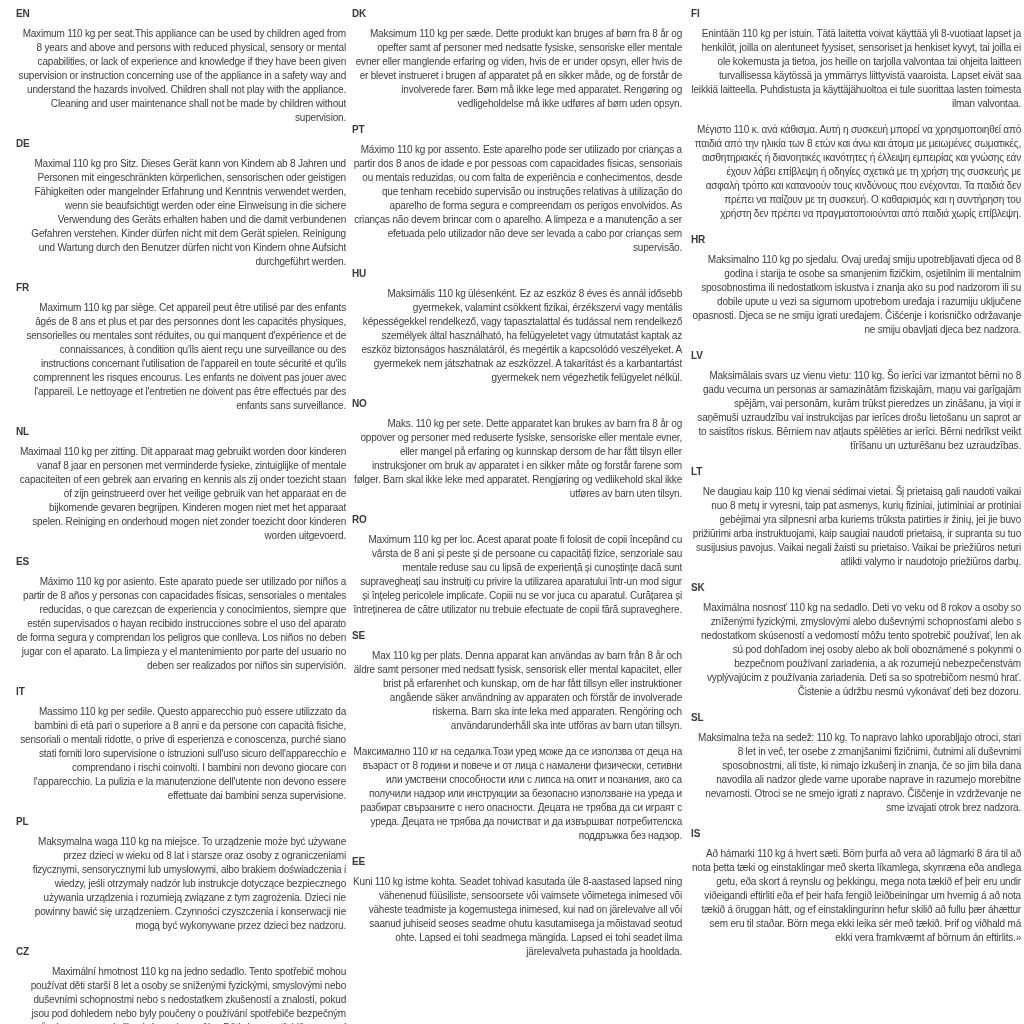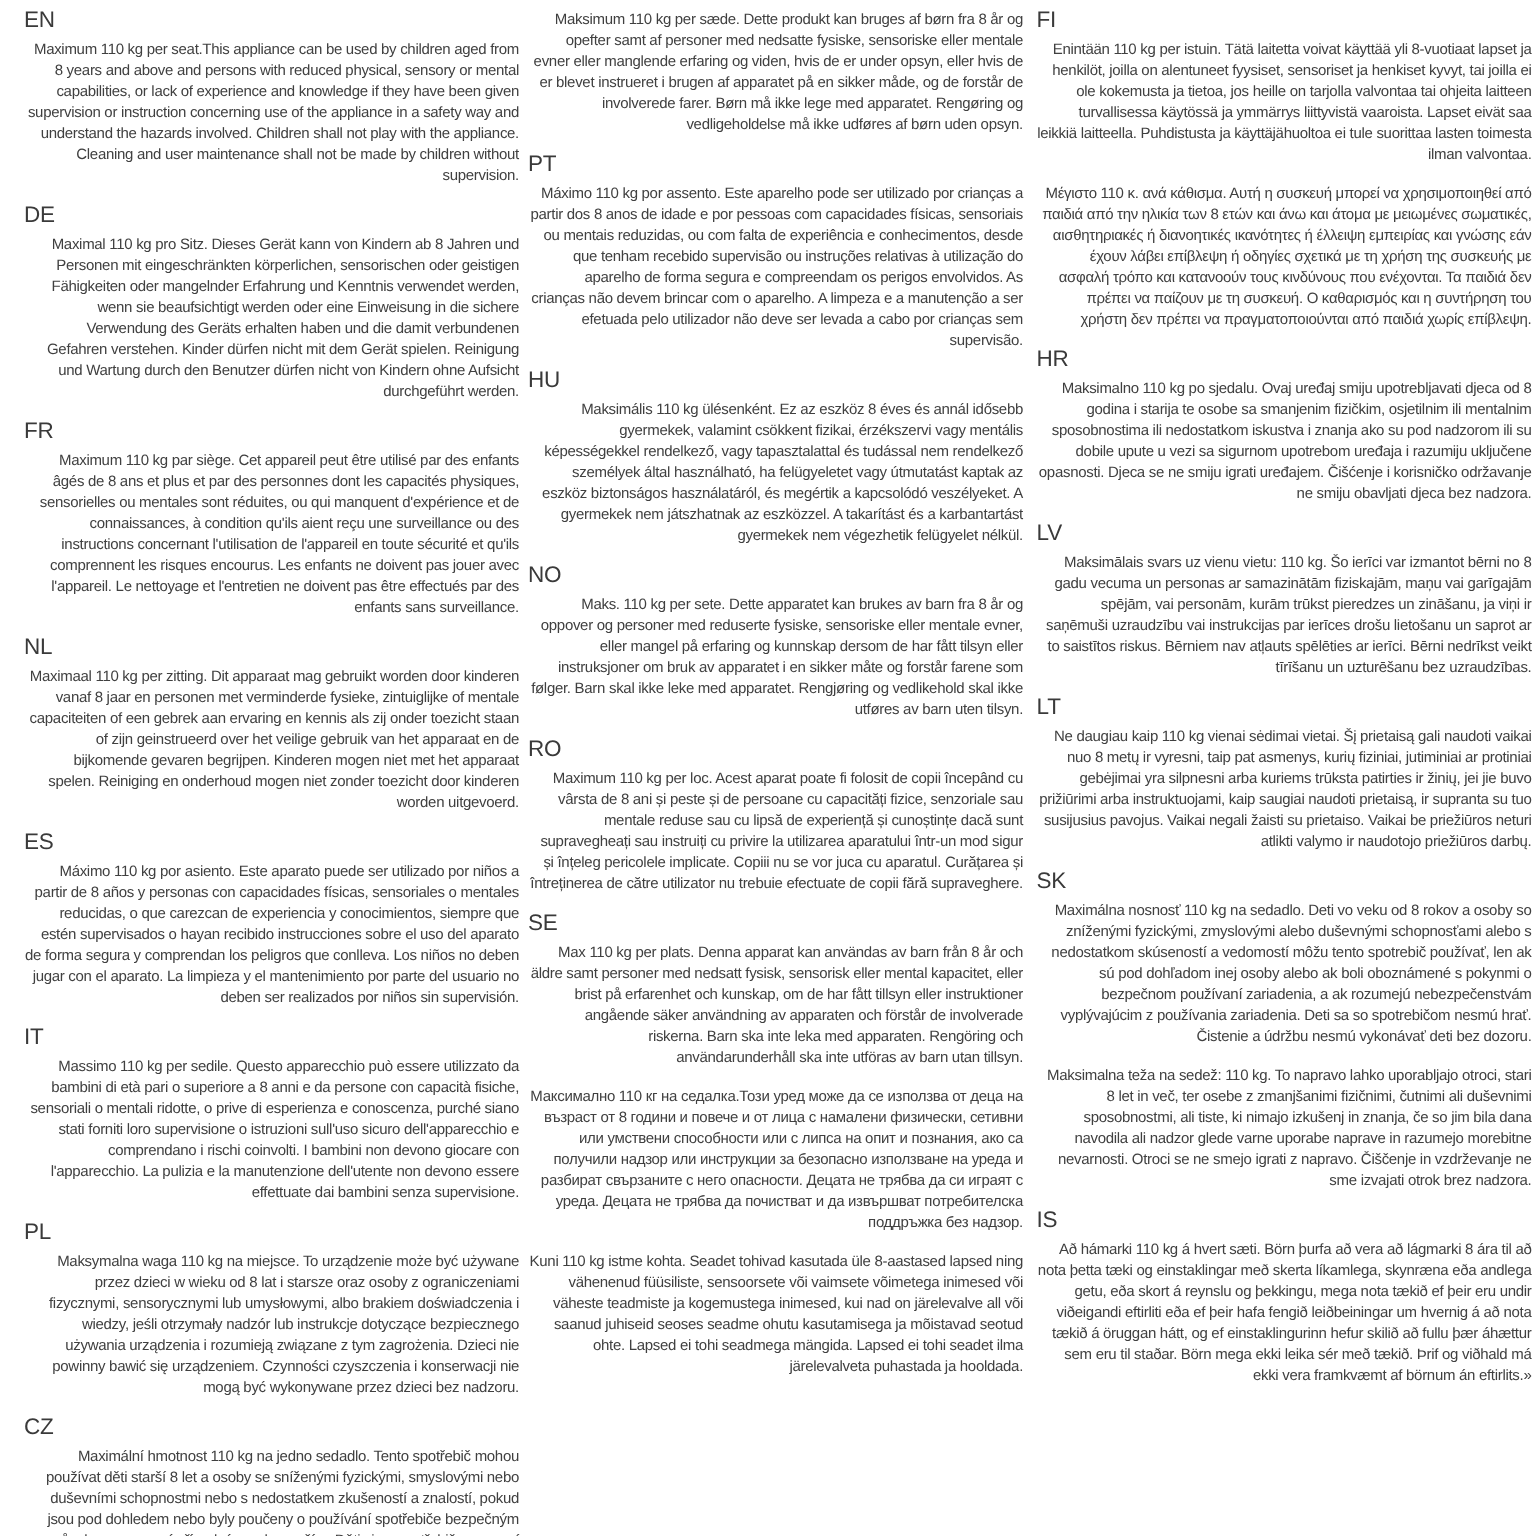--- a/index.html
+++ b/index.html
@@ -24,26 +24,26 @@
     top: 7px;
     width: 330px;
   }
   .col-1 { left: 16px; }
   .col-2 { left: 352px; }
   .col-3 { left: 691px; }
   .lang-section {
     margin-bottom: 12px;
   }
   .lang-code {
-    font-size: 15px;
+    font-size: 10px;
     line-height: 14px;
     color: #3a3a3a;
     letter-spacing: -0.1px;
     margin-bottom: 6px;
-    font-weight: normal;
+    font-weight: bold;
   }
   .lang-text {
     font-size: 10px;
     line-height: 14px;
     color: #404040;
     letter-spacing: -0.2px;
     text-align: right;
     word-spacing: 0px;
   }
 </style>
@@ -80,20 +80,21 @@
         <div class="lang-code">PL</div>
         <div class="lang-text">Maksymalna waga 110 kg na miejsce. To urządzenie może być używane przez dzieci w wieku od 8 lat i starsze oraz osoby z ograniczeniami fizycznymi, sensorycznymi lub umysłowymi, albo brakiem doświadczenia i wiedzy, jeśli otrzymały nadzór lub instrukcje dotyczące bezpiecznego używania urządzenia i rozumieją związane z tym zagrożenia. Dzieci nie powinny bawić się urządzeniem. Czynności czyszczenia i konserwacji nie mogą być wykonywane przez dzieci bez nadzoru.</div>
       </div>
       <div class="lang-section">
         <div class="lang-code">CZ</div>
         <div class="lang-text">Maximální hmotnost 110 kg na jedno sedadlo. Tento spotřebič mohou používat děti starší 8 let a osoby se sníženými fyzickými, smyslovými nebo duševními schopnostmi nebo s nedostatkem zkušeností a znalostí, pokud jsou pod dohledem nebo byly poučeny o používání spotřebiče bezpečným způsobem a rozumí případným nebezpečím. Děti si se spotřebičem nesmí hrát. Čištění a uživatelskou údržbu nesmí provádět děti bez dozoru.</div>
       </div>
     </div>
   <div class="col col-2">
       <div class="lang-section">
+        <div class="lang-code">DK</div>
         <div class="lang-text">Maksimum 110 kg per sæde. Dette produkt kan bruges af børn fra 8 år og opefter samt af personer med nedsatte fysiske, sensoriske eller mentale evner eller manglende erfaring og viden, hvis de er under opsyn, eller hvis de er blevet instrueret i brugen af apparatet på en sikker måde, og de forstår de involverede farer. Børn må ikke lege med apparatet. Rengøring og vedligeholdelse må ikke udføres af børn uden opsyn.</div>
       </div>
       <div class="lang-section">
         <div class="lang-code">PT</div>
         <div class="lang-text">Máximo 110 kg por assento. Este aparelho pode ser utilizado por crianças a partir dos 8 anos de idade e por pessoas com capacidades físicas, sensoriais ou mentais reduzidas, ou com falta de experiência e conhecimentos, desde que tenham recebido supervisão ou instruções relativas à utilização do aparelho de forma segura e compreendam os perigos envolvidos. As crianças não devem brincar com o aparelho. A limpeza e a manutenção a ser efetuada pelo utilizador não deve ser levada a cabo por crianças sem supervisão.</div>
       </div>
       <div class="lang-section">
         <div class="lang-code">HU</div>
         <div class="lang-text">Maksimális 110 kg ülésenként. Ez az eszköz 8 éves és annál idősebb gyermekek, valamint csökkent fizikai, érzékszervi vagy mentális képességekkel rendelkező, vagy tapasztalattal és tudással nem rendelkező személyek által használható, ha felügyeletet vagy útmutatást kaptak az eszköz biztonságos használatáról, és megértik a kapcsolódó veszélyeket. A gyermekek nem játszhatnak az eszközzel. A takarítást és a karbantartást gyermekek nem végezhetik felügyelet nélkül.</div>
       </div>
@@ -106,20 +107,21 @@
         <div class="lang-text">Maximum 110 kg per loc. Acest aparat poate fi folosit de copii începând cu vârsta de 8 ani și peste și de persoane cu capacități fizice, senzoriale sau mentale reduse sau cu lipsă de experiență și cunoștințe dacă sunt supravegheați sau instruiți cu privire la utilizarea aparatului într-un mod sigur și înțeleg pericolele implicate. Copiii nu se vor juca cu aparatul. Curățarea și întreținerea de către utilizator nu trebuie efectuate de copii fără supraveghere.</div>
       </div>
       <div class="lang-section">
         <div class="lang-code">SE</div>
         <div class="lang-text">Max 110 kg per plats. Denna apparat kan användas av barn från 8 år och äldre samt personer med nedsatt fysisk, sensorisk eller mental kapacitet, eller brist på erfarenhet och kunskap, om de har fått tillsyn eller instruktioner angående säker användning av apparaten och förstår de involverade riskerna. Barn ska inte leka med apparaten. Rengöring och användarunderhåll ska inte utföras av barn utan tillsyn.</div>
       </div>
       <div class="lang-section">
         <div class="lang-text">Максимално 110 кг на седалка.Този уред може да се използва от деца на възраст от 8 години и повече и от лица с намалени физически, сетивни или умствени способности или с липса на опит и познания, ако са получили надзор или инструкции за безопасно използване на уреда и разбират свързаните с него опасности. Децата не трябва да си играят с уреда. Децата не трябва да почистват и да извършват потребителска поддръжка без надзор.</div>
       </div>
       <div class="lang-section">
+        <div class="lang-code">EE</div>
         <div class="lang-text">Kuni 110 kg istme kohta. Seadet tohivad kasutada üle 8-aastased lapsed ning vähenenud füüsiliste, sensoorsete või vaimsete võimetega inimesed või väheste teadmiste ja kogemustega inimesed, kui nad on järelevalve all või saanud juhiseid seoses seadme ohutu kasutamisega ja mõistavad seotud ohte. Lapsed ei tohi seadmega mängida. Lapsed ei tohi seadet ilma järelevalveta puhastada ja hooldada.</div>
       </div>
     </div>
   <div class="col col-3">
       <div class="lang-section">
         <div class="lang-code">FI</div>
         <div class="lang-text">Enintään 110 kg per istuin. Tätä laitetta voivat käyttää yli 8-vuotiaat lapset ja henkilöt, joilla on alentuneet fyysiset, sensoriset ja henkiset kyvyt, tai joilla ei ole kokemusta ja tietoa, jos heille on tarjolla valvontaa tai ohjeita laitteen turvallisessa käytössä ja ymmärrys liittyvistä vaaroista. Lapset eivät saa leikkiä laitteella. Puhdistusta ja käyttäjähuoltoa ei tule suorittaa lasten toimesta ilman valvontaa.</div>
       </div>
       <div class="lang-section">
         <div class="lang-text">Μέγιστο 110 κ. ανά κάθισμα. Αυτή η συσκευή μπορεί να χρησιμοποιηθεί από παιδιά από την ηλικία των 8 ετών και άνω και άτομα με μειωμένες σωματικές, αισθητηριακές ή διανοητικές ικανότητες ή έλλειψη εμπειρίας και γνώσης εάν έχουν λάβει επίβλεψη ή οδηγίες σχετικά με τη χρήση της συσκευής με ασφαλή τρόπο και κατανοούν τους κινδύνους που ενέχονται. Τα παιδιά δεν πρέπει να παίζουν με τη συσκευή. Ο καθαρισμός και η συντήρηση του χρήστη δεν πρέπει να πραγματοποιούνται από παιδιά χωρίς επίβλεψη.</div>
@@ -134,20 +136,21 @@
       </div>
       <div class="lang-section">
         <div class="lang-code">LT</div>
         <div class="lang-text">Ne daugiau kaip 110 kg vienai sėdimai vietai. Šį prietaisą gali naudoti vaikai nuo 8 metų ir vyresni, taip pat asmenys, kurių fiziniai, jutiminiai ar protiniai gebėjimai yra silpnesni arba kuriems trūksta patirties ir žinių, jei jie buvo prižiūrimi arba instruktuojami, kaip saugiai naudoti prietaisą, ir supranta su tuo susijusius pavojus. Vaikai negali žaisti su prietaiso. Vaikai be priežiūros neturi atlikti valymo ir naudotojo priežiūros darbų.</div>
       </div>
       <div class="lang-section">
         <div class="lang-code">SK</div>
         <div class="lang-text">Maximálna nosnosť 110 kg na sedadlo. Deti vo veku od 8 rokov a osoby so zníženými fyzickými, zmyslovými alebo duševnými schopnosťami alebo s nedostatkom skúseností a vedomostí môžu tento spotrebič používať, len ak sú pod dohľadom inej osoby alebo ak boli oboznámené s pokynmi o bezpečnom používaní zariadenia, a ak rozumejú nebezpečenstvám vyplývajúcim z používania zariadenia. Deti sa so spotrebičom nesmú hrať. Čistenie a údržbu nesmú vykonávať deti bez dozoru.</div>
       </div>
       <div class="lang-section">
+        <div class="lang-code">SL</div>
         <div class="lang-text">Maksimalna teža na sedež: 110 kg. To napravo lahko uporabljajo otroci, stari 8 let in več, ter osebe z zmanjšanimi fizičnimi, čutnimi ali duševnimi sposobnostmi, ali tiste, ki nimajo izkušenj in znanja, če so jim bila dana navodila ali nadzor glede varne uporabe naprave in razumejo morebitne nevarnosti. Otroci se ne smejo igrati z napravo. Čiščenje in vzdrževanje ne sme izvajati otrok brez nadzora.</div>
       </div>
       <div class="lang-section">
         <div class="lang-code">IS</div>
         <div class="lang-text">Að hámarki 110 kg á hvert sæti. Börn þurfa að vera að lágmarki 8 ára til að nota þetta tæki og einstaklingar með skerta líkamlega, skynræna eða andlega getu, eða skort á reynslu og þekkingu, mega nota tækið ef þeir eru undir viðeigandi eftirliti eða ef þeir hafa fengið leiðbeiningar um hvernig á að nota tækið á öruggan hátt, og ef einstaklingurinn hefur skilið að fullu þær áhættur sem eru til staðar. Börn mega ekki leika sér með tækið. Þrif og viðhald má ekki vera framkvæmt af börnum án eftirlits.»</div>
       </div>
     </div>
 </div>
 
 </body></html>

